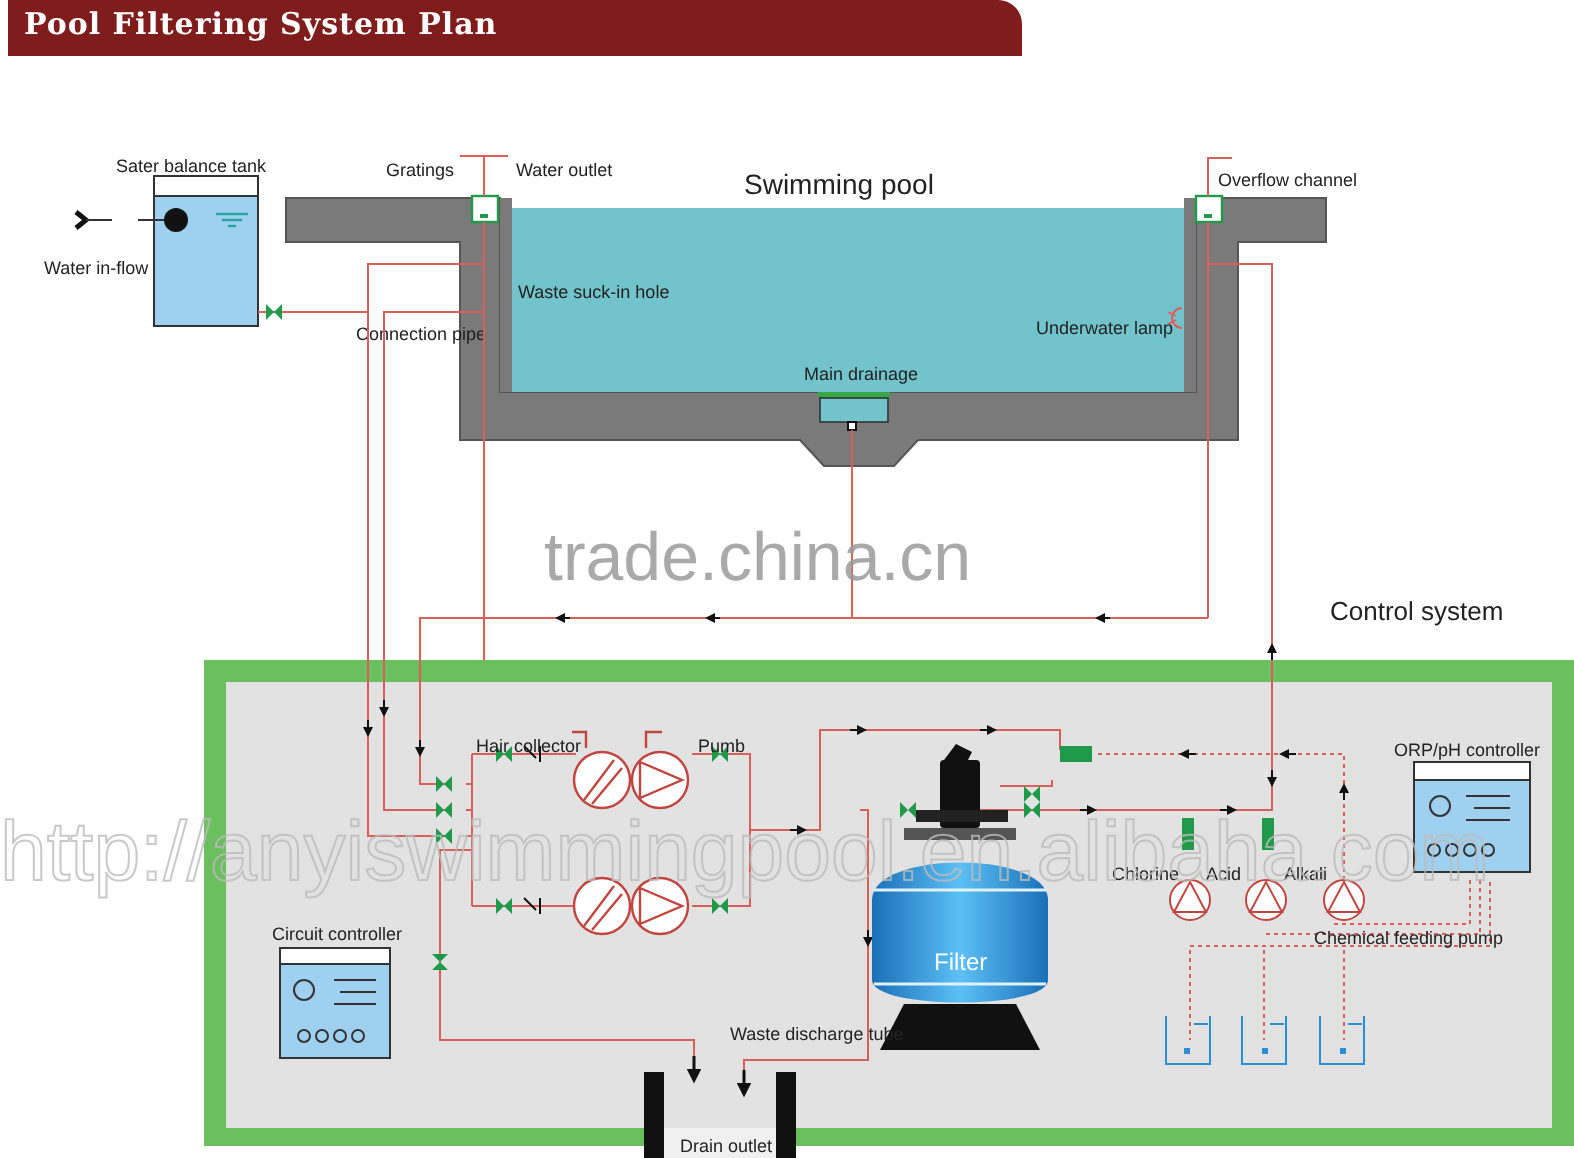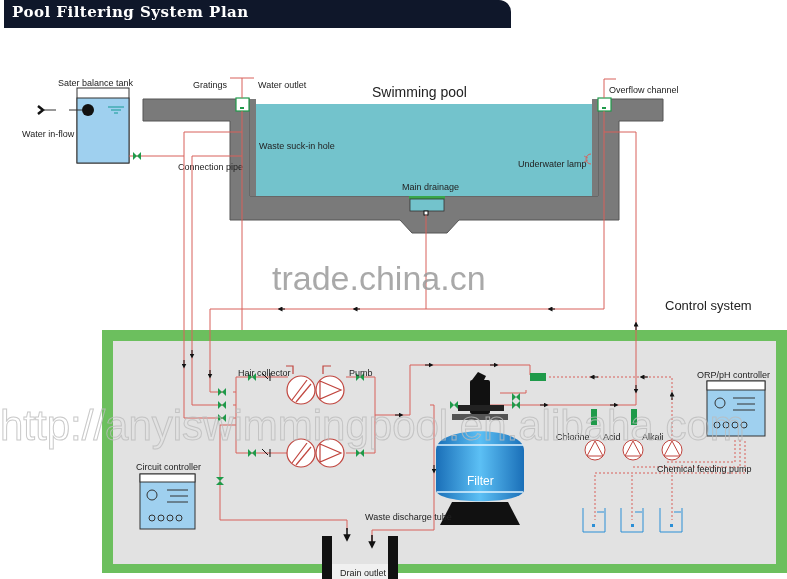--- a/index.html
+++ b/index.html
@@ -1,17 +1,17 @@
 <!DOCTYPE html>
 <html><head>
 <meta charset="utf-8">
 <style>
   html, body { margin: 0; padding: 0; background: #ffffff; }
   body { width: 787px; height: 579px; position: relative; overflow: hidden; font-family: "Liberation Sans", sans-serif; }
-  #banner { position: absolute; left: 4px; top: 0; width: 507px; height: 28px; background: #0f172a; border-top-right-radius: 12px; }
+  #banner { position: absolute; left: 4px; top: 0; width: 507px; height: 28px; background: #7f1d1d; border-top-right-radius: 12px; }
   #banner-title { position: absolute; left: 8px; top: 3px; color: #ffffff; font-family: "DejaVu Serif", serif; font-weight: bold; font-size: 15px; letter-spacing: 0.5px; }
   #diagram { position: absolute; left: 0; top: 0; }
   .lbl { font-family: "Liberation Sans", sans-serif; fill: #222; }
   .wm { font-family: "Liberation Sans", sans-serif; }
 </style>
 </head>
 <body>
 
 <div id="banner">
   <span id="banner-title">Pool Filtering System Plan</span>

